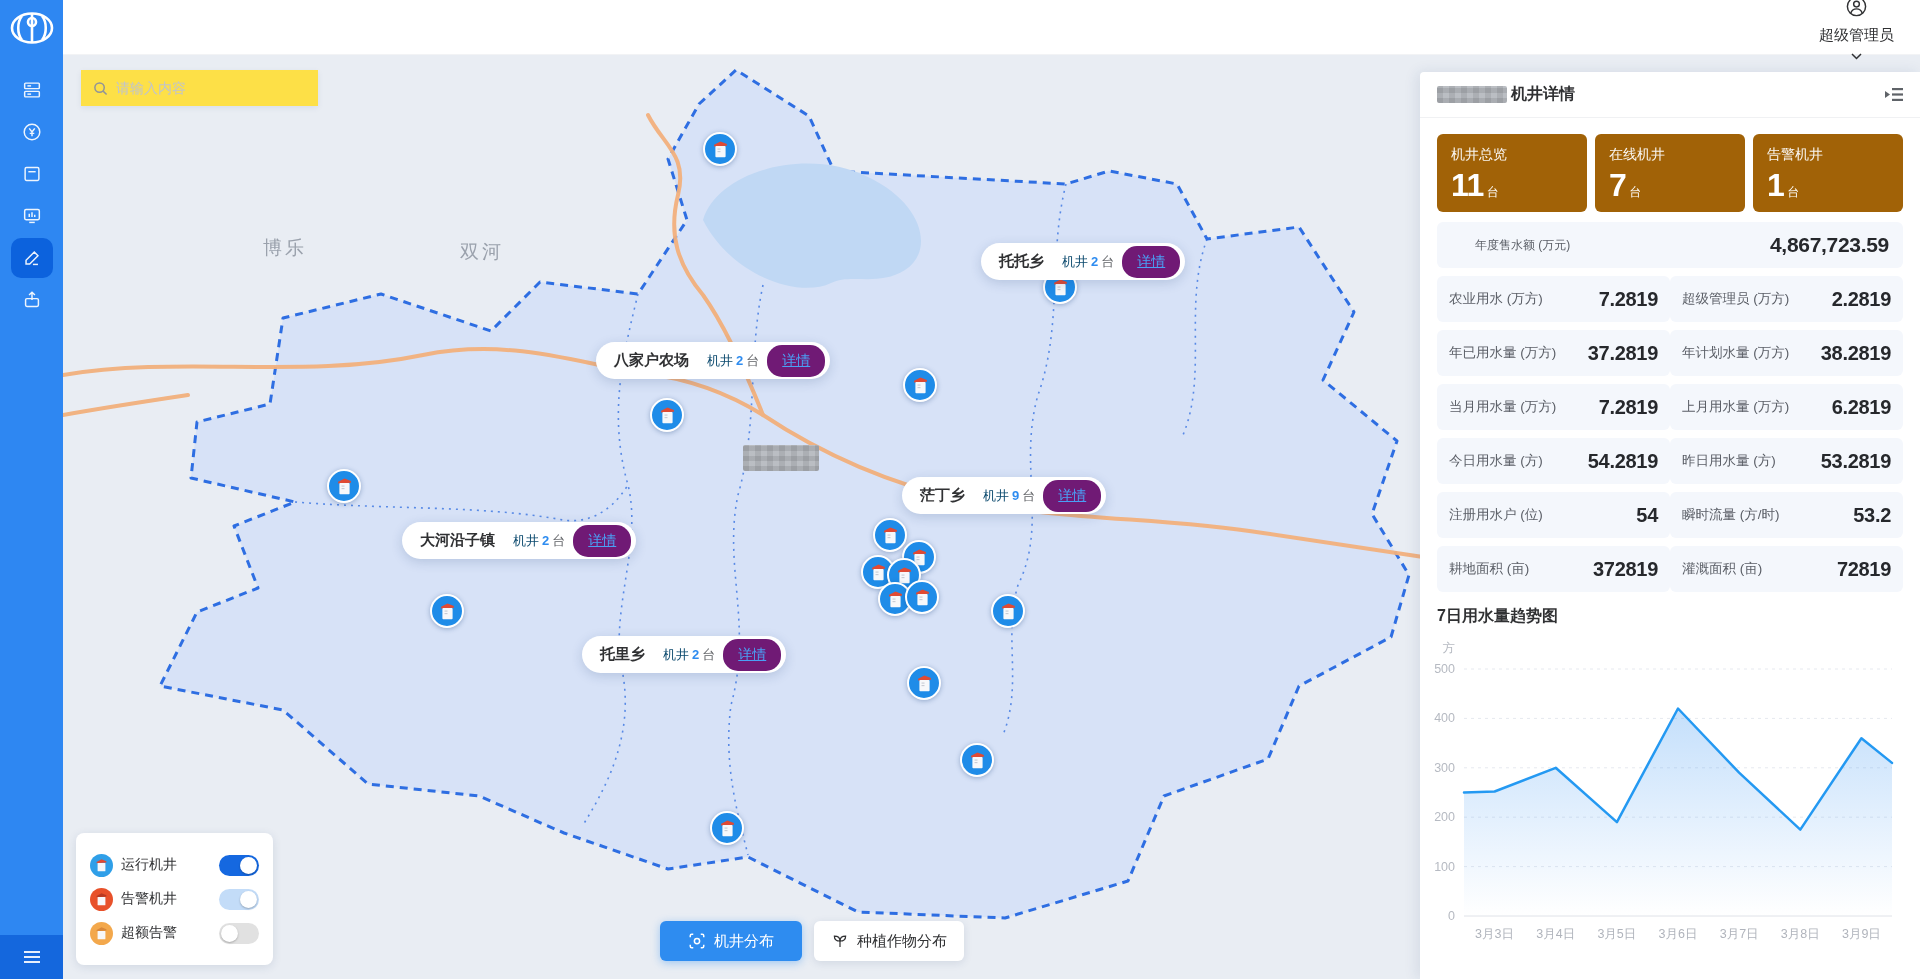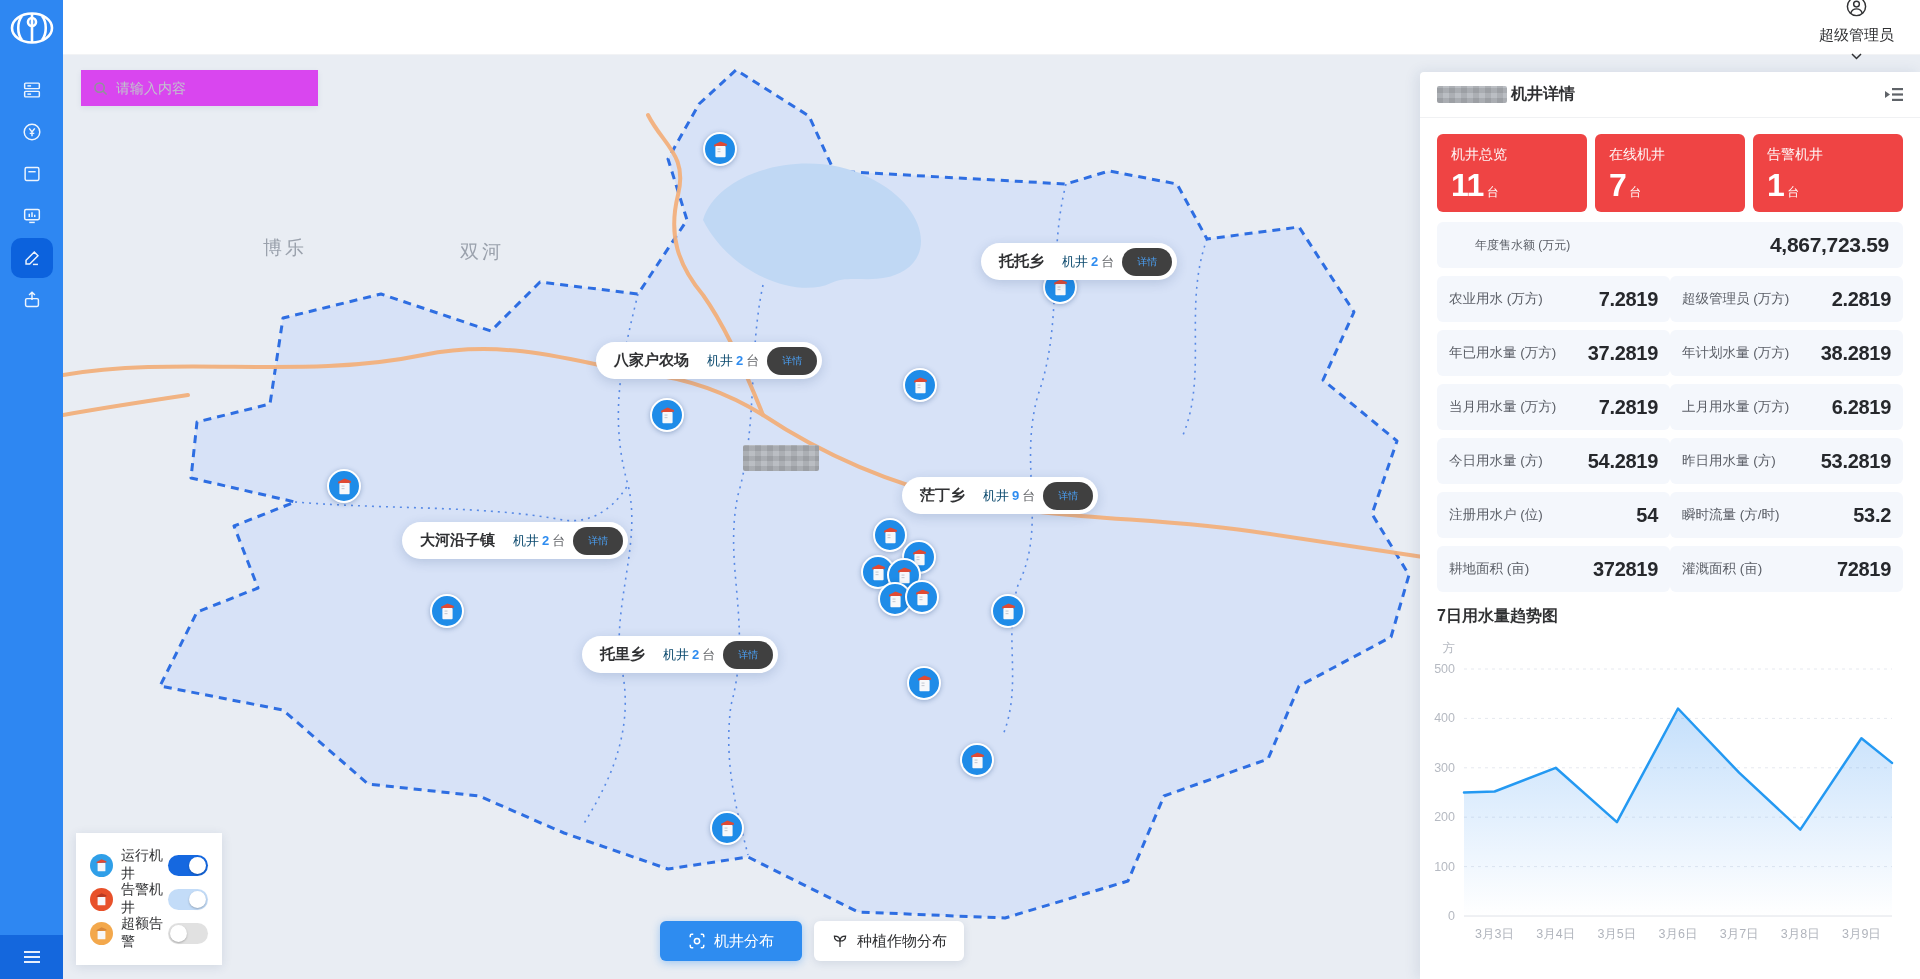--- a/index.html
+++ b/index.html
@@ -25,52 +25,52 @@
   .redacted { background:repeating-linear-gradient(90deg,#c6c8cb 0 6px,#d7d9dc 6px 12px), repeating-linear-gradient(0deg,#c9cbce 0 5px,#dddfe2 5px 10px); background-blend-mode:multiply; filter:blur(.6px); border-radius:2px; }
   #map-redacted { position:absolute; left:680px; top:390px; width:76px; height:26px; z-index:2; }
 
   .well-marker { position:absolute; width:34px; height:34px; border-radius:50%; background:#1f8ce8; border:2.5px solid #fff; box-shadow:0 1px 5px rgba(20,60,120,.35); display:flex; align-items:center; justify-content:center; transform:translate(-50%,-50%); z-index:4; cursor:pointer; }
 
   .map-tip { position:absolute; height:37px; background:#fff; border-radius:19px; display:flex; align-items:center; padding:0 5px 0 18px; box-shadow:0 3px 12px rgba(25,60,115,.18); white-space:nowrap; z-index:6; }
   .tip-name { font-weight:700; font-size:15px; color:#303133; margin-right:18px; }
   .tip-well { font-size:13px; color:#0c4a6e; }
   .tip-count { color:#2e8cf0; font-weight:700; font-size:13px; margin:0 3px; }
   .tip-unit { font-size:13px; color:#606266; margin-right:8px; }
-  .tip-action { background:#404040; color:#4aa0f5; border:none; border-radius:15px; padding:7px 15px; font-size:10px; cursor:pointer; font-family:inherit; }
-
-  
-  #legend { position:absolute; left:13px; top:778px; width:146px; background:#fff; border-radius:0; box-shadow:0 2px 10px rgba(30,60,110,.12); padding:13px 14px; z-index:7; }
+  .tip-action { background:#701a75; color:#4aa0f5; border:none; border-radius:15px; padding:7px 15px; font-size:14px; cursor:pointer; font-family:inherit;text-decoration:underline; }
+
+  
+  #legend { position:absolute; left:13px; top:778px; width:197px; background:#fff; border-radius:8px; box-shadow:0 2px 10px rgba(30,60,110,.12); padding:13px 14px; z-index:7; }
   .legend-row { display:flex; align-items:center; height:30px; margin:4px 0; }
   .legend-dot { width:23px; height:23px; border-radius:50%; display:flex; align-items:center; justify-content:center; margin-right:8px; }
   .legend-label { font-size:14px; color:#303133; flex:1; }
   .toggle { width:40px; height:21px; border-radius:11px; position:relative; cursor:pointer; }
   .toggle .knob { position:absolute; top:2px; width:17px; height:17px; border-radius:50%; background:#fff; box-shadow:0 1px 2px rgba(0,0,0,.25); }
   .toggle.on { background:#1568e0; } .toggle.on .knob { right:2px; }
   .toggle.semi { background:#c3dcf8; } .toggle.semi .knob { right:2px; }
   .toggle.off { background:#e1e1e1; } .toggle.off .knob { left:2px; }
 
   
   .map-btn { position:absolute; height:40px; border-radius:6px; display:flex; align-items:center; justify-content:center; gap:8px; font-size:15px; z-index:7; cursor:pointer; border:none; font-family:inherit; }
   #btn-wells { left:597px; top:866px; width:142px; background:#2e8cf0; color:#fff; box-shadow:0 2px 8px rgba(46,140,240,.4); }
   #btn-crops { left:751px; top:866px; width:150px; background:#fff; color:#303133; box-shadow:0 2px 8px rgba(30,60,110,.12); }
 
   
-  #search-box { position:absolute; left:18px; top:15px; width:237px; height:36px; background:#d946ef; border-radius:0; box-shadow:0 2px 6px rgba(30,60,110,.08); display:flex; align-items:center; padding:0 12px; z-index:7; }
+  #search-box { position:absolute; left:18px; top:15px; width:237px; height:36px; background:#fde047; border-radius:0; box-shadow:0 2px 6px rgba(30,60,110,.08); display:flex; align-items:center; padding:0 12px; z-index:7; }
   #search-box input { border:none; outline:none; flex:1; font-size:14px; margin-left:8px; color:#303133; font-family:inherit; background:transparent; }
   #search-box input::placeholder { color:#c0c4cc; }
 
   
   #panel { position:absolute; right:0; top:72px; width:500px; height:907px; background:#fff; z-index:10; box-shadow:-3px 0 14px rgba(30,60,110,.10); border-radius:4px 0 0 0; }
   .panel-header { height:46px; display:flex; align-items:center; justify-content:space-between; padding:0 17px; border-bottom:1px solid #f0f1f3; }
   .panel-title { display:flex; align-items:center; gap:4px; font-size:16px; font-weight:700; color:#303133; }
   .title-redacted { display:inline-block; width:70px; height:17px; }
   .panel-collapse { cursor:pointer; display:flex; align-items:center; }
 
   .cards { display:flex; gap:8px; margin:16px 17px 10px; }
-  .stat-card { width:150px; height:78px; background:#ef4444; border-radius:6px; padding:12px 14px 10px; color:#fff; }
+  .stat-card { width:150px; height:78px; background:#a16207; border-radius:6px; padding:12px 14px 10px; color:#fff; }
   .stat-card .c-label { font-size:14px; opacity:.95; }
   .stat-card .c-value { font-size:32px; font-weight:700; line-height:1.1; letter-spacing:-.5px; margin-top:4px; }
   .stat-card .c-unit { font-size:12px; font-weight:400; margin-left:3px; }
 
   .row-full { margin:0 17px 8px; height:46px; background:#f4f7fc; border-radius:6px; display:flex; align-items:center; justify-content:space-between; padding:0 14px; }
   .row-pair { display:flex; margin:0 17px 8px; }
   .cell { flex:1; height:46px; background:#f4f7fc; border-radius:6px; display:flex; align-items:center; justify-content:space-between; padding:0 12px; }
   .s-label { font-size:13.5px; color:#5a5e66; }
   .s-value { font-size:20px; font-weight:700; color:#26282c; letter-spacing:-.3px; }
   .row-full .s-label { font-size:12px;margin-left:24px; }

